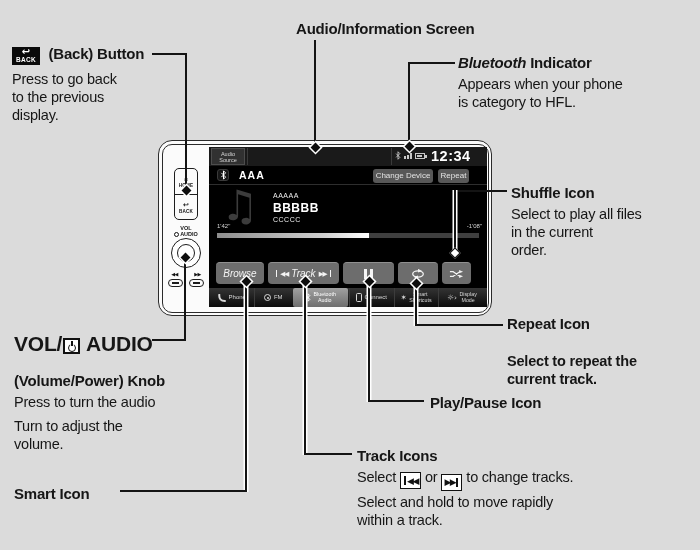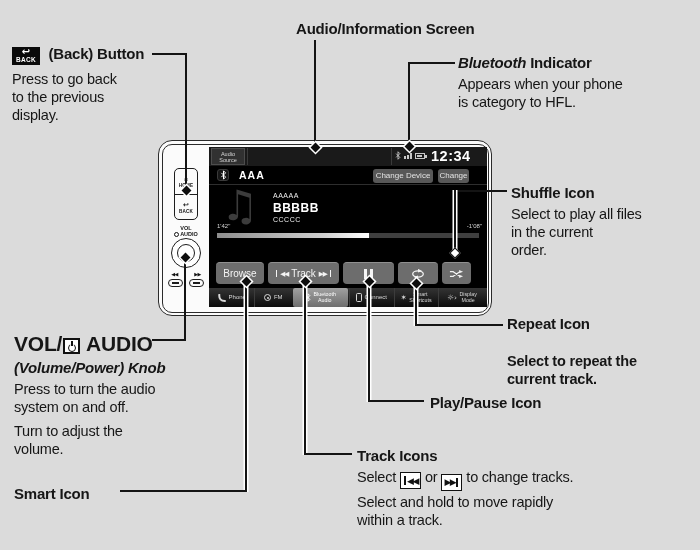--- a/index.html
+++ b/index.html
@@ -101,21 +101,21 @@
           font-family:"DejaVu Sans",sans-serif; }
   .np1 { position:absolute; left:64px; top:45px; font-size:7px; color:#efefef; letter-spacing:0.5px; }
   .np2 { position:absolute; left:64px; top:54px; font-size:12px; font-weight:bold; color:#fff; letter-spacing:0.5px; }
   .np3 { position:absolute; left:64px; top:69px; font-size:7px; color:#efefef; letter-spacing:0.5px; }
   .tm { position:absolute; top:76px; font-size:6px; color:#d5d5d5; }
   .pbar { position:absolute; left:8px; top:86px; width:262px; height:5px; background:#3f3f3f; }
   .pfill { height:100%; background:linear-gradient(90deg,#8d8d8d 0%,#cfcfcf 70%,#ffffff 100%); }
 
   .mbtn { position:absolute; top:115px; height:22px; background:#6d6d6d;
           border-radius:4px; border-top:1px solid #909090; color:#f4f4f4;
-          display:flex; align-items:center; justify-content:center; font-size:10px; gap:3px; }
+          display:flex; align-items:center; justify-content:center; font-size:10px; gap:3px;font-style:italic; }
   .mtri { font-size:6.5px; letter-spacing:-1px; color:#f4f4f4; }
   .mb-bar { display:inline-block; width:1.4px; height:7px; background:#f4f4f4; }
   .pausebars { display:flex; gap:3px; }
   .pausebars i { display:block; width:3px; height:10px; background:#f4f4f4; }
 
   .bbar { position:absolute; left:0; top:141px; width:100%; height:19px;
           background:linear-gradient(#343434,#0b0b0b); }
   .bcell { position:absolute; top:0; height:19px; display:flex; align-items:center;
            justify-content:center; gap:2.5px; color:#d9d9d9; }
   .bcell + .bcell { border-left:1px solid #3c3c3c; }
@@ -182,24 +182,23 @@
       </span><span>to change tracks.</span>
   </div>
   <div class="bd" style="margin-top:3px;">
     <div>Select and hold to move rapidly</div>
     <div>within a track.</div>
   </div>
 </div>
 
 <div class="abs" style="left:14px; top:332px;">
   <div class="hd" style="font-size:21px;"><span>VOL/</span><span class="powerbox"><span class="pw-c"></span><span class="pw-b"></span></span> <span>AUDIO</span></div>
-  <div class="hd" style="margin-top:3px;font-style:italic;">(Volume/Power) Knob</div>
+  <div class="hd" style="margin-top:16px;">(Volume/Power) Knob</div>
   <div class="bd" style="margin-top:4px;">
     <div>Press to turn the audio</div>
-    <div>system on and off.</div>
   </div>
   <div class="bd" style="margin-top:6px;">
     <div>Turn to adjust the</div>
     <div>volume.</div>
   </div>
 </div>
 
 <div class="abs" style="left:14px; top:485px;">
   <div class="hd">Smart Icon</div>
 </div>
@@ -267,21 +266,21 @@
     </div>
 
     <div class="row2">
       <div class="btchip">
         <svg width="7" height="10" viewBox="0 0 8 12">
             <path d="M1.5 3.5 L6.5 8.5 L4 11 L4 1 L6.5 3.5 L1.5 8.5" fill="none" stroke="#fff" stroke-width="1.2"></path>
           </svg>
       </div>
       <div class="devname">AAA</div>
       <div class="gbtn" style="left:164px; width:60px;">Change Device</div>
-      <div class="gbtn" style="left:229px; width:31px;">Change</div>
+      <div class="gbtn" style="left:229px; width:31px;">Repeat</div>
     </div>
 
     <div class="note">♫</div>
     <div class="np1">AAAAA</div>
     <div class="np2">BBBBB</div>
     <div class="np3">CCCCC</div>
     <div class="tm" style="left:8px;">1'42"</div>
     <div class="tm" style="right:5px;">-1'08"</div>
     <div class="pbar">
         <div class="pfill" style="width: 58%;"></div>

